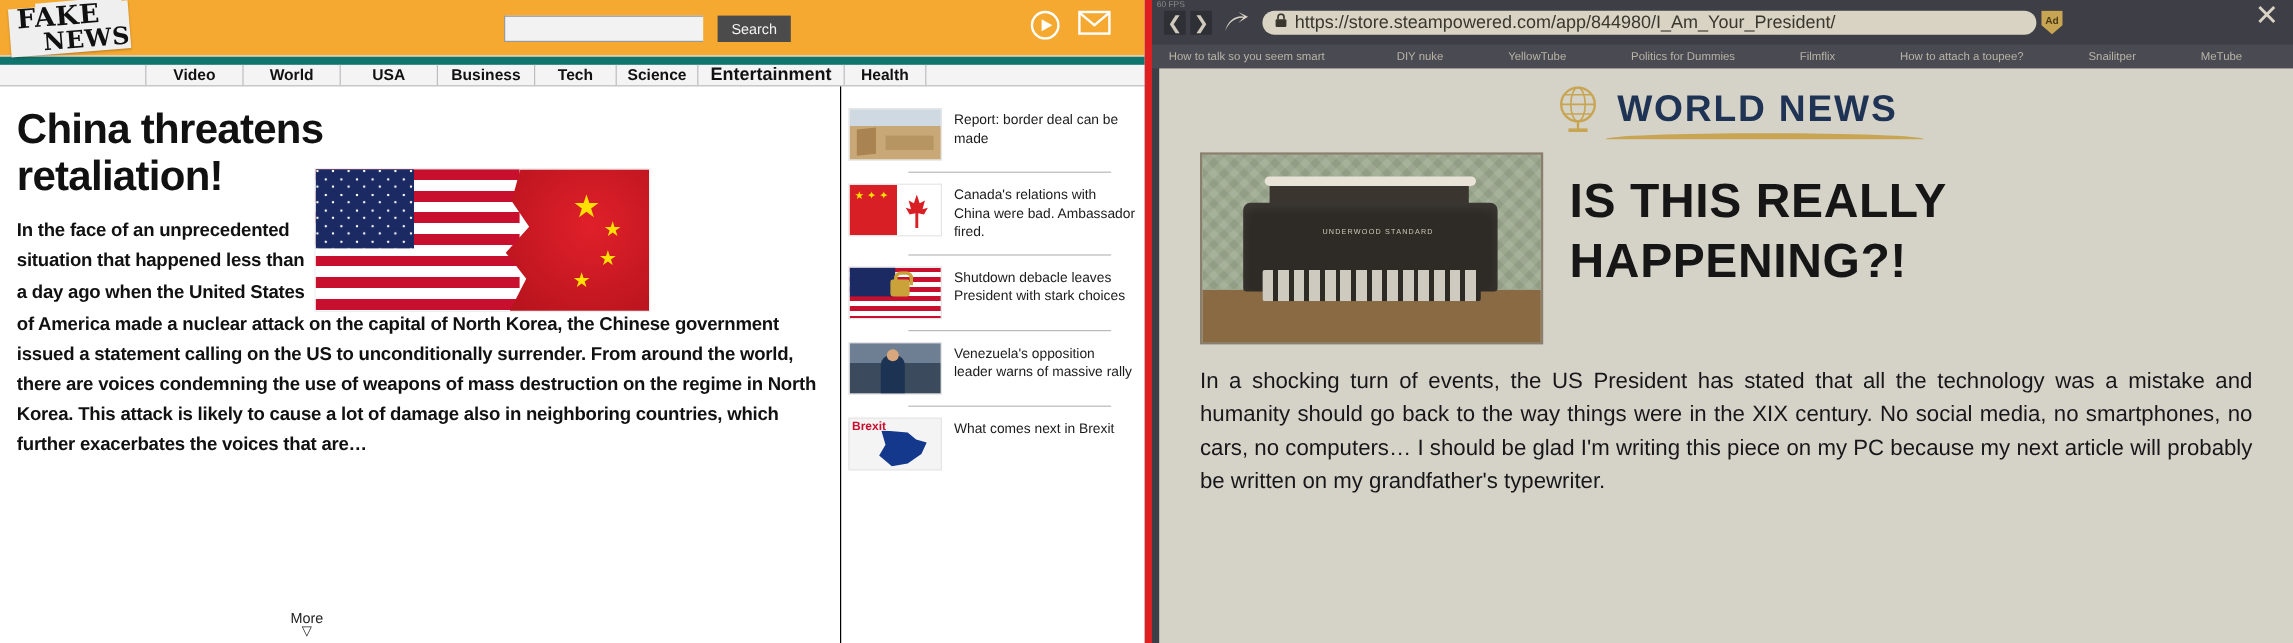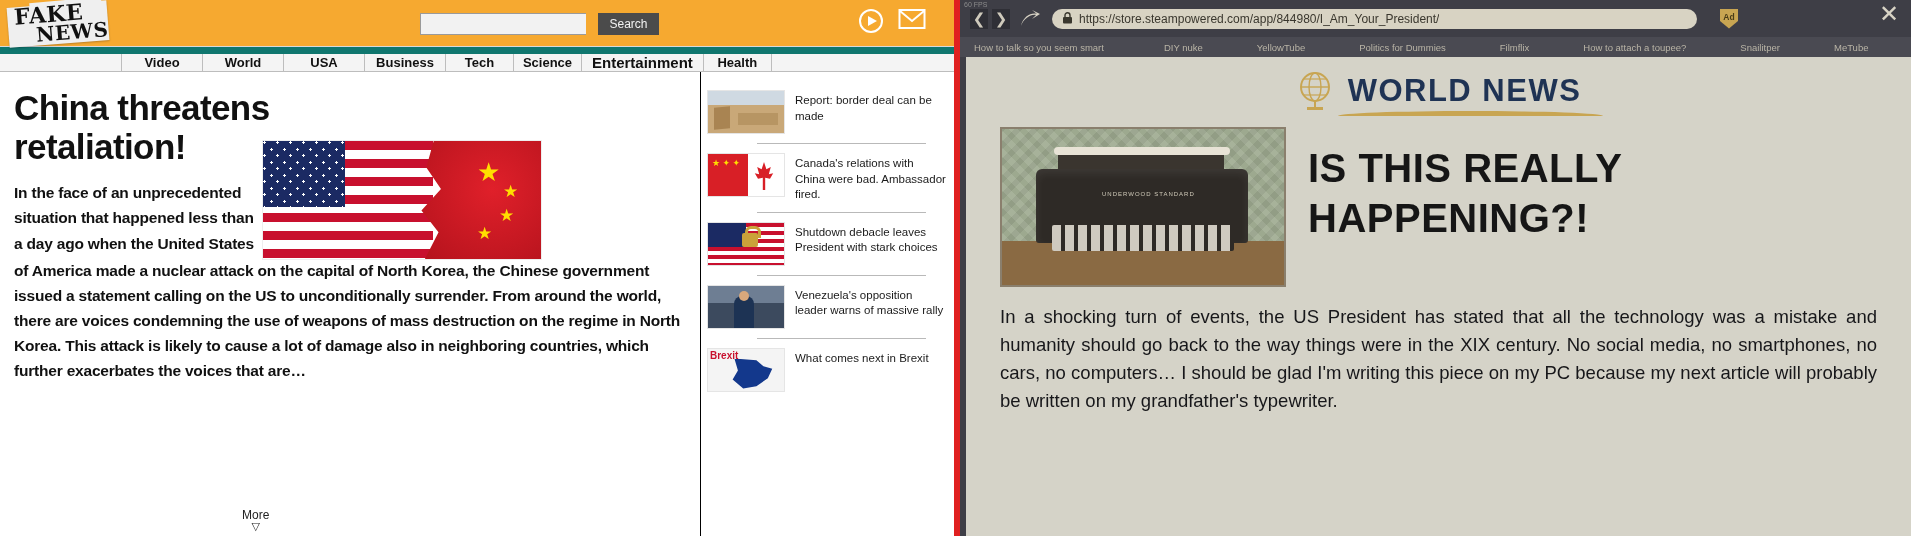--- a/index.html
+++ b/index.html
@@ -261,26 +261,26 @@
     color: #d8d3c5; cursor: pointer;
   }
   .url-bar {
     flex: 1; height: 20px; margin-left: 6px;
     background: #d8d3c3; border-radius: 10px;
     display: flex; align-items: center; gap: 6px;
     padding: 0 10px;
     max-width: 645px;
   }
   .url-text {
-    font-size: 12px; color: #3a372e;
+    font-size: 15px; color: #3a372e;
     font-family: "Liberation Sans", sans-serif;
     white-space: nowrap; overflow: hidden;
   }
   .ad-badge {
-    width: 18px; height: 20px; margin-left: 19px;
+    width: 18px; height: 20px; margin-left: 0;
     background: #c8a552;
     clip-path: polygon(0 0, 100% 0, 100% 62%, 50% 100%, 0 62%);
     display: flex; align-items: flex-start; justify-content: center;
     font-size: 8.5px; font-weight: bold; color: #4a3d18;
     padding-top: 3px; cursor: pointer;
     font-family: "Liberation Sans", sans-serif;
   }
   .close-x {
     position: absolute; right: 10px; top: 4px;
     width: 22px; height: 22px; cursor: pointer;

